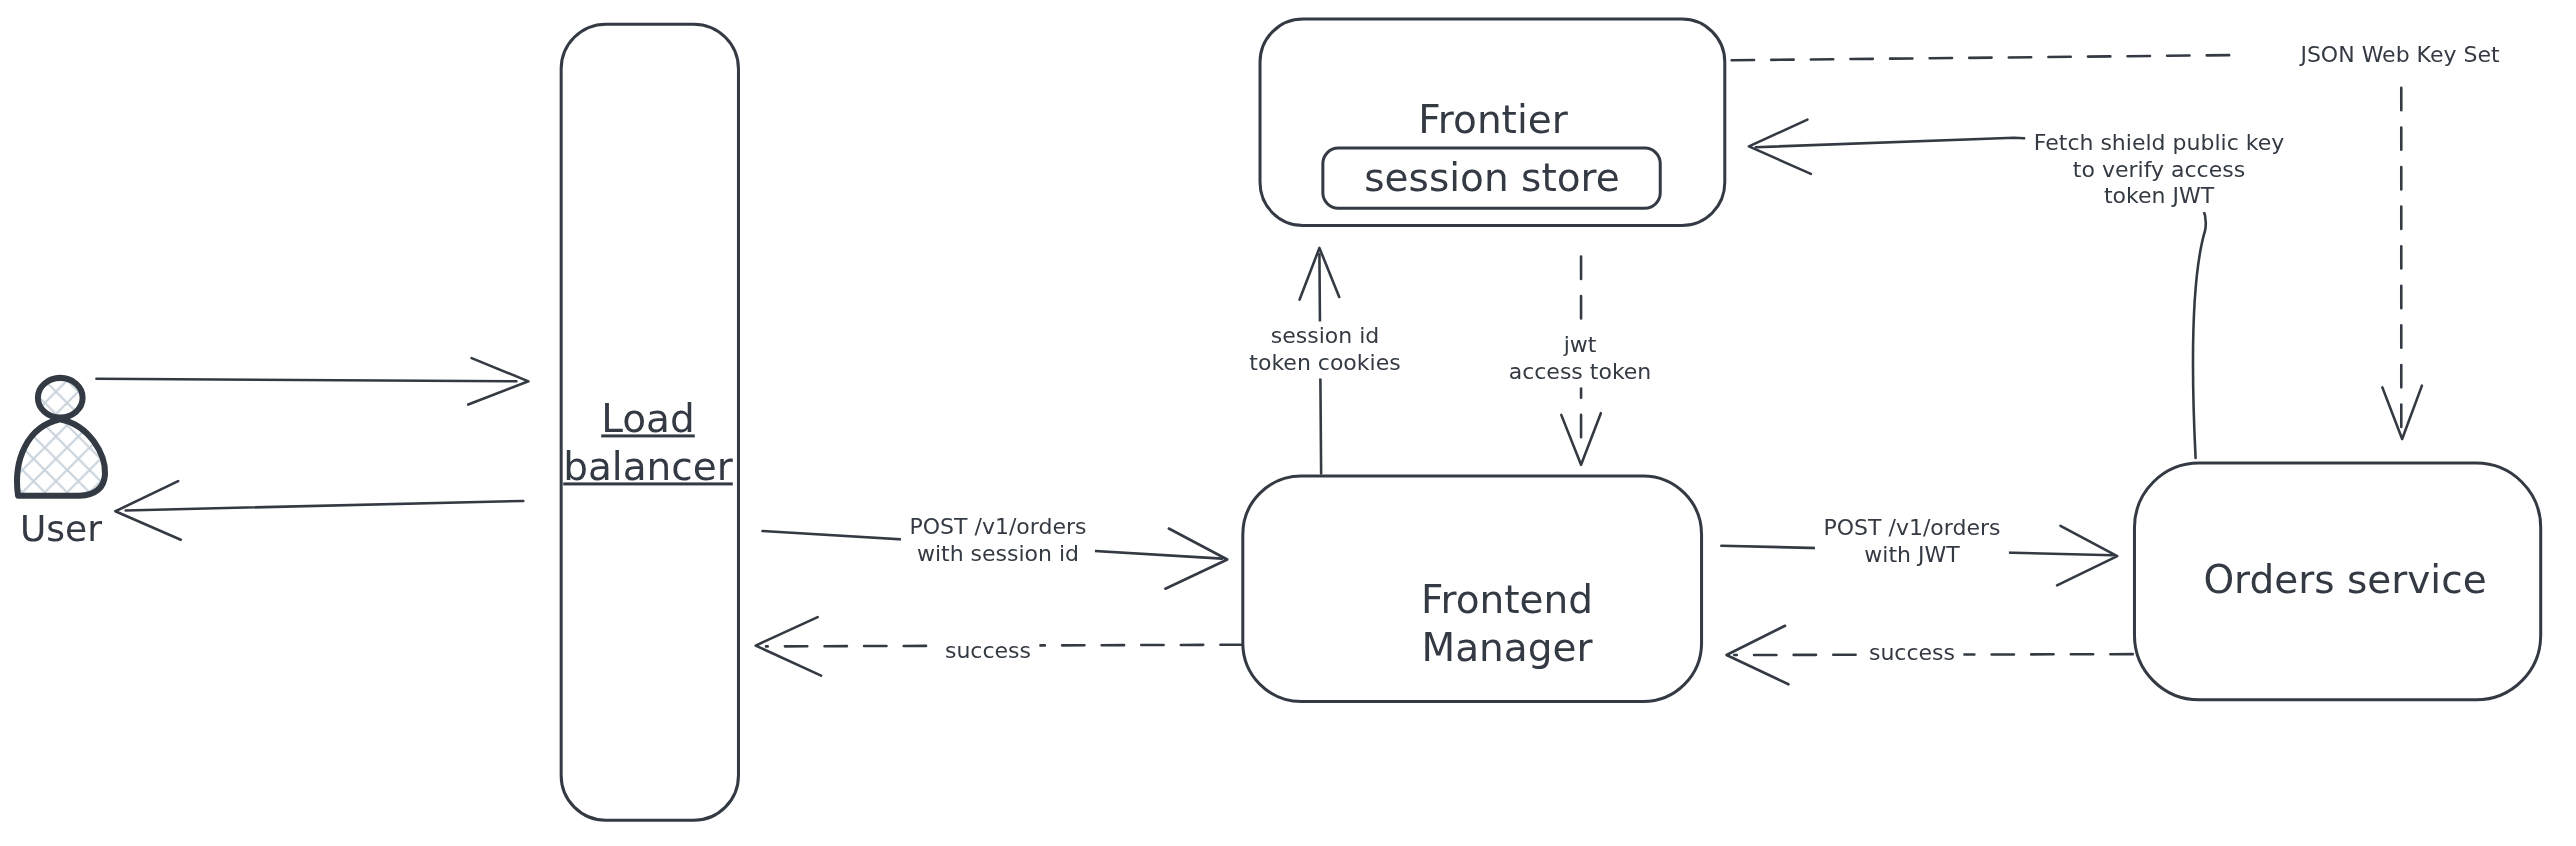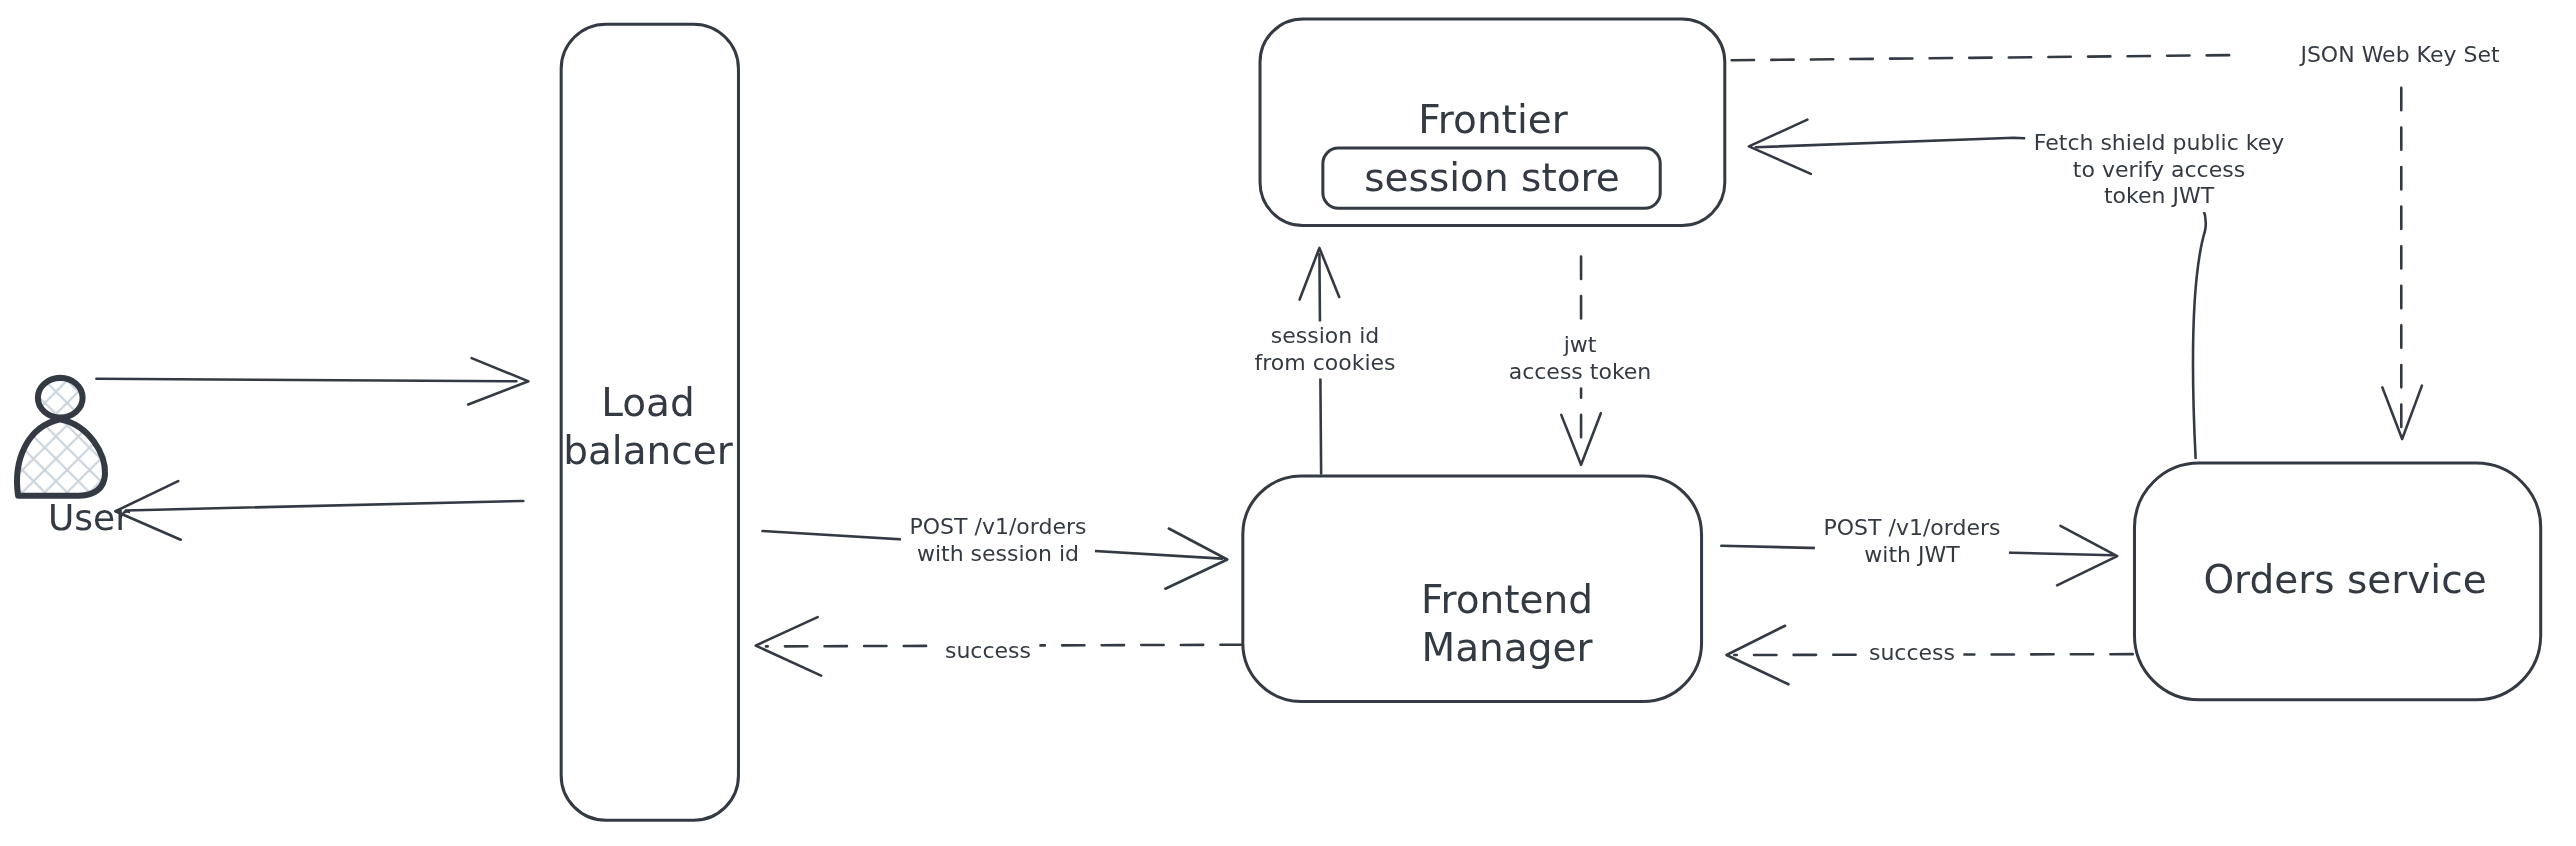--- a/index.html
+++ b/index.html
@@ -109,23 +109,23 @@
       <line class="s dash" x1="2790" y1="102" x2="2790" y2="500"></line>
       <path class="s" d="M2768,450 L2791,510 L2814,448"></path>
     </g>
 
     <g>
       <path class="s" d="M2551,532 C2546,430 2546,322 2562,268 C2574,206 2460,166 2340,160 L2040,171"></path>
       <path class="s" d="M2100,139 L2032,170 L2104,202"></path>
     </g>
   </svg>
 
-  <div class="lbl ttl user-ttl" style="left:61px;top:518px;margin-left:28px;">User</div>
+  <div class="lbl ttl user-ttl" style="left:61px;top:529px;">User</div>
 
-  <div class="lbl ttl" style="left:648px;top:427px;">
+  <div class="lbl ttl" style="left:648px;top:443px;text-decoration:underline;">
     <span>Load</span>
     <span>balancer</span>
   </div>
 
   <div class="lbl ttl" style="left:1493px;top:120px;">Frontier</div>
 
   <div class="lbl ttl" style="left:1492px;top:178px;">session store</div>
 
   <div class="lbl ttl" style="left:1473px;top:624px;margin-left:34px;">
     <span>Frontend</span>
@@ -139,21 +139,21 @@
 
   <div class="lbl" style="left:998px;top:541px;">
     <span>POST /v1/orders</span>
     <span>with session id</span>
   </div>
 
   <div class="lbl" style="left:988px;top:651px;">success</div>
 
   <div class="lbl" style="left:1325px;top:350px;">
     <span>session id</span>
-    <span>from cookies</span>
+    <span>token cookies</span>
   </div>
 
   <div class="lbl" style="left:1580px;top:359px;">
     <span>jwt</span>
     <span>access token</span>
   </div>
 
   <div class="lbl" style="left:1912px;top:542px;">
     <span>POST /v1/orders</span>
     <span>with JWT</span>

